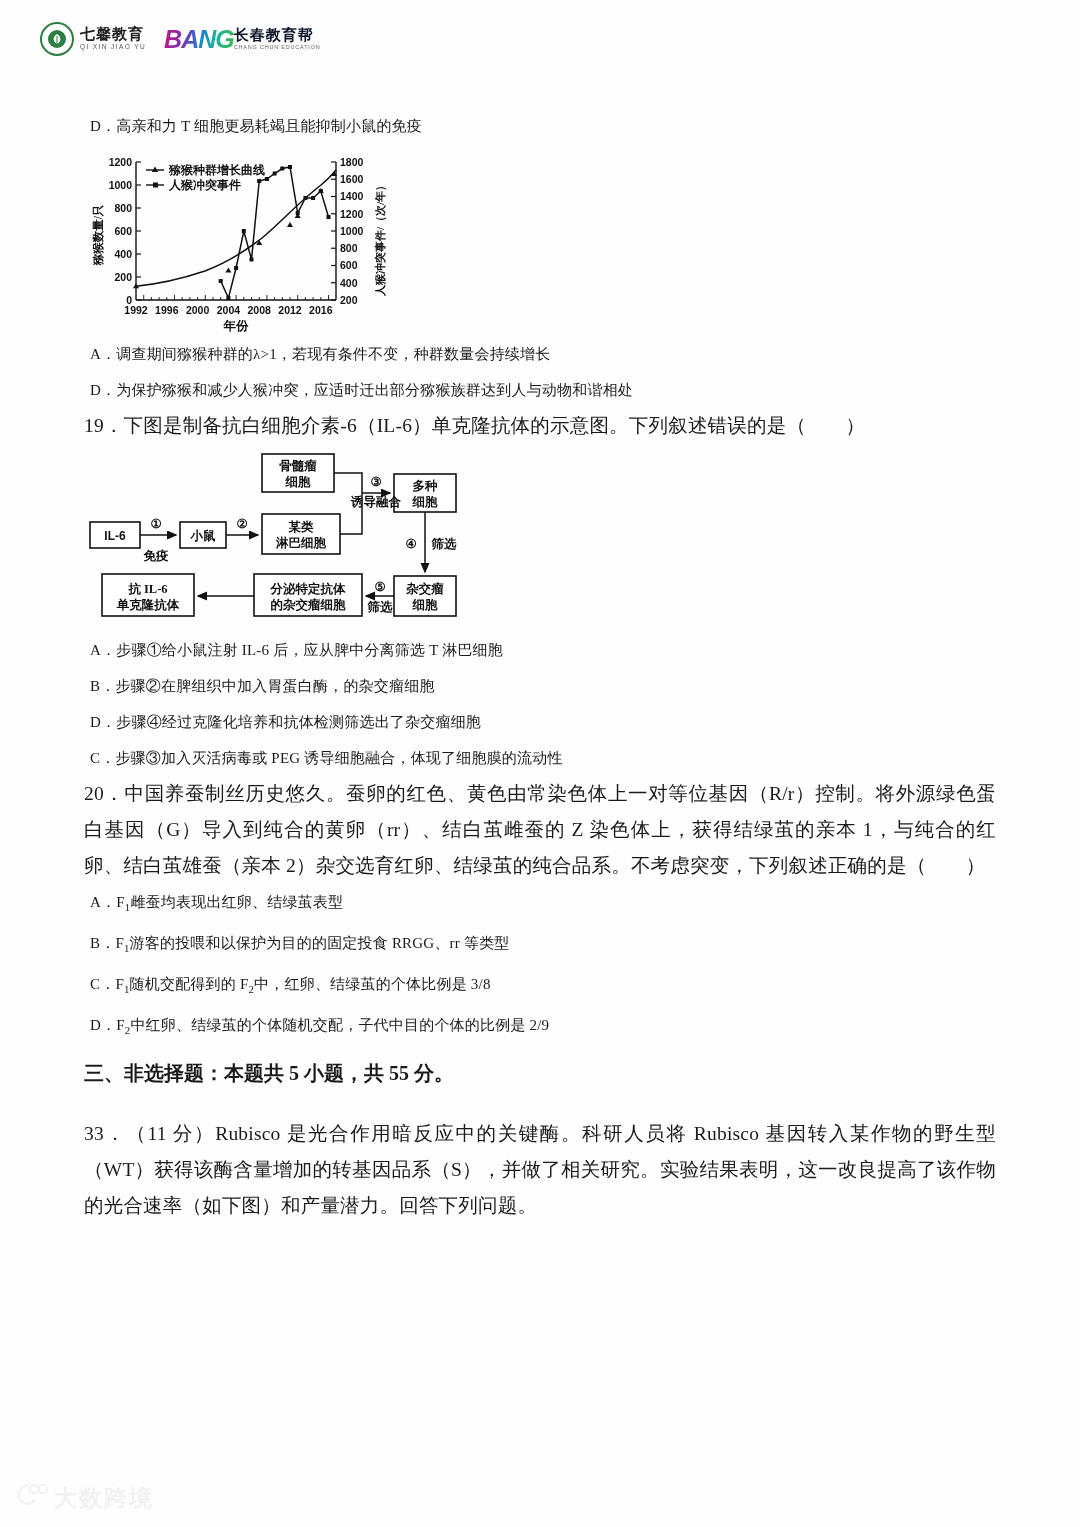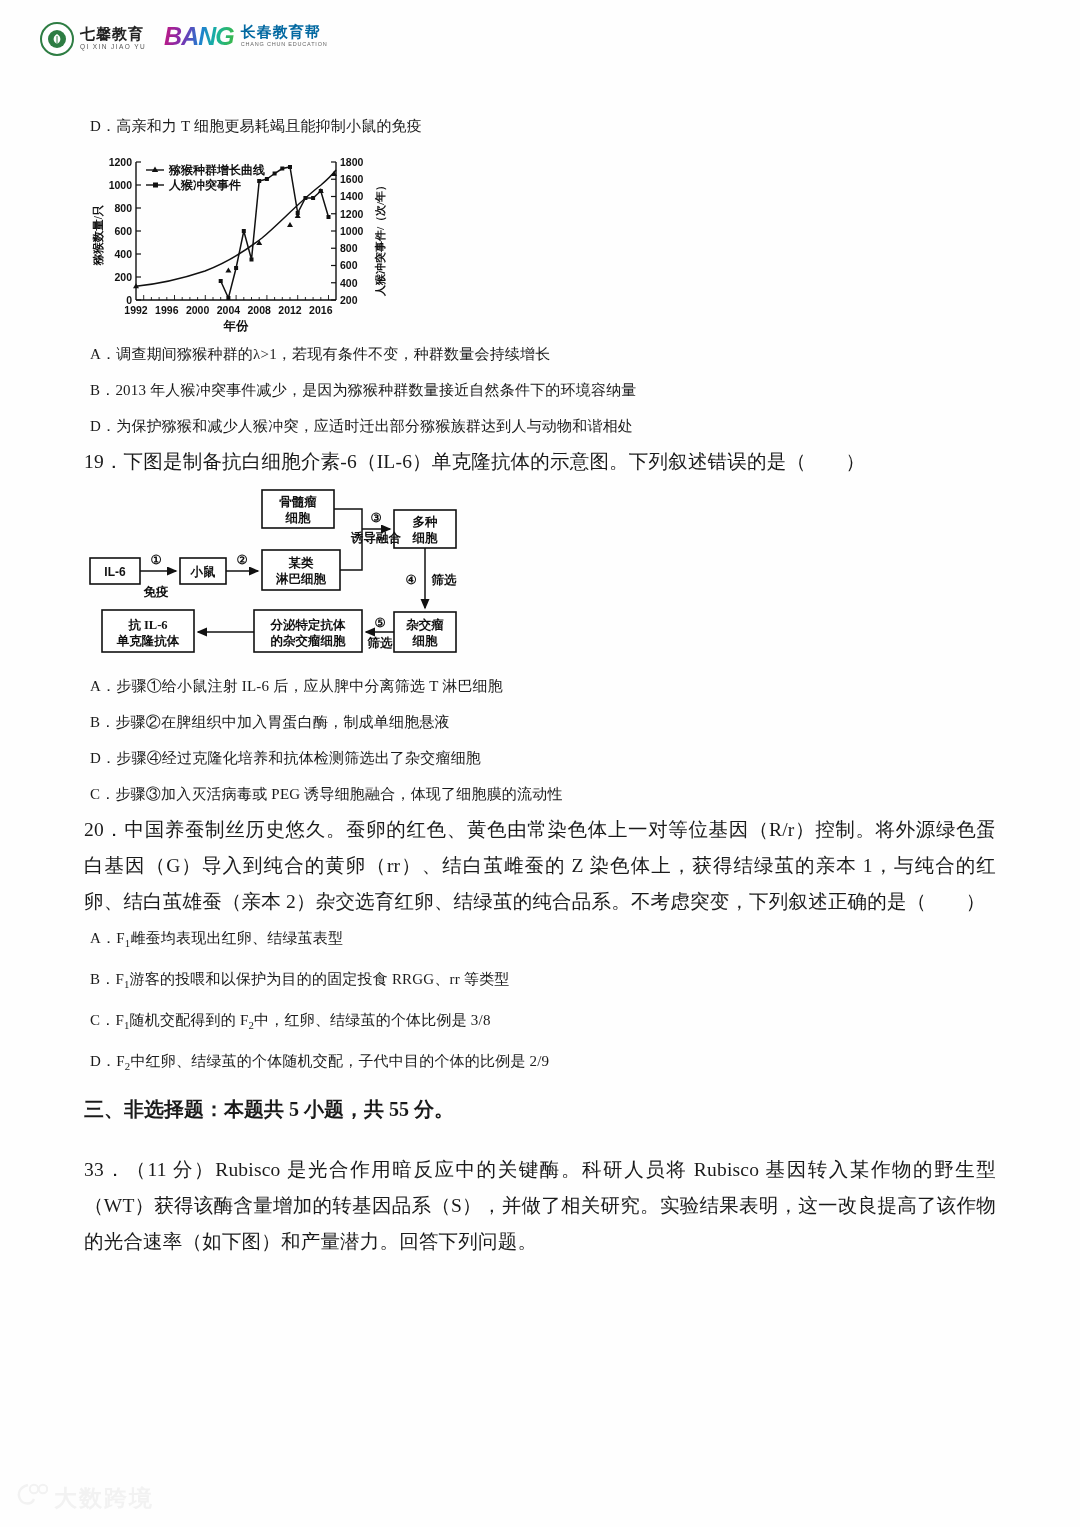--- a/index.html
+++ b/index.html
@@ -18,21 +18,21 @@
     overflow: hidden;
     background: #fefefe;
   }
 
   
   .header {
     position: absolute;
     top: 22px;
     left: 40px;
     display: flex;
-    align-items: flex-start;
+    align-items: center;
     gap: 18px;
   }
   .logo-a {
     display: flex;
     align-items: center;
     gap: 6px;
   }
   .leaf-mark {
     width: 30px;
     height: 30px;
@@ -59,42 +59,41 @@
   .logo-a-py {
     font-family: "Liberation Sans", sans-serif;
     font-size: 6.5px;
     color: #555;
     letter-spacing: 1.4px;
     margin-top: 2px;
   }
   .logo-b {
     display: flex;
     align-items: center;
-    gap: 7px;
   }
   .bang {
     font-family: "Liberation Sans", sans-serif;
     font-size: 25px;
     font-weight: bold;
     font-style: italic;
     letter-spacing: -1px;
     background: linear-gradient(100deg,#c6177f 0%, #7b2fb0 28%, #1f7fd0 52%, #17b3a0 72%, #3fb83f 100%);
     -webkit-background-clip: text;
     background-clip: text;
     color: transparent;
   }
   .logo-b-text {
     display: flex;
     flex-direction: column;
     line-height: 1;
   }
   .logo-b-cn {
     font-size: 15px;
     font-weight: bold;
-    color: #0369a1;
+    color: #0f172a;
     letter-spacing: 1px;
   }
   .logo-b-en {
     font-family: "Liberation Sans", sans-serif;
     font-size: 5.5px;
     color: #666;
     letter-spacing: 0.8px;
     margin-top: 2px;
   }
 
@@ -342,21 +341,20 @@
 
             <line x1="62" y1="35" x2="80" y2="35" stroke="#111" stroke-width="1.4"></line>
             <rect x="69" y="32.5" width="5" height="5" fill="#111"></rect>
             <text x="85" y="39" font-family="Liberation Serif, serif" font-size="12" font-weight="bold" fill="#111">人猴冲突事件</text>
           </g>
         </svg>
       </div>
     </div>
 
     <p class="opt">A．调查期间猕猴种群的λ&gt;1，若现有条件不变，种群数量会持续增长</p>
-    <p class="opt">B．2013 年人猴冲突事件减少，是因为猕猴种群数量接近自然条件下的环境容纳量</p>
     <p class="opt">D．为保护猕猴和减少人猴冲突，应适时迁出部分猕猴族群达到人与动物和谐相处</p>
 
     <p class="para q-stem">19．下图是制备抗白细胞介素-6（IL-6）单克隆抗体的示意图。下列叙述错误的是（　　）</p>
 
     <div class="figure19">
       <svg width="420" height="178" viewBox="0 0 420 178">
         <defs>
           <marker id="ah" markerWidth="7" markerHeight="7" refX="6" refY="3" orient="auto">
             <path d="M0,0 L7,3 L0,6 z" fill="#111"></path>
           </marker>
@@ -416,21 +414,21 @@
           <text x="292" y="58">诱导融合</text>
           <text x="327" y="100">④</text>
           <text x="360" y="100">筛选</text>
           <text x="296" y="143">⑤</text>
           <text x="296" y="163">筛选</text>
         </g>
       </svg>
     </div>
 
     <p class="opt">A．步骤①给小鼠注射 IL-6 后，应从脾中分离筛选 T 淋巴细胞</p>
-    <p class="opt">B．步骤②在脾组织中加入胃蛋白酶，制成单细胞悬液</p>
+    <p class="opt">B．步骤②在脾组织中加入胃蛋白酶，的杂交瘤细胞</p>
     <p class="opt">D．步骤④经过克隆化培养和抗体检测筛选出了杂交瘤细胞</p>
     <p class="opt">C．步骤③加入灭活病毒或 PEG 诱导细胞融合，体现了细胞膜的流动性</p>
 
     <p class="para q-stem">20．中国养蚕制丝历史悠久。蚕卵的红色、黄色由常染色体上一对等位基因（R/r）控制。将外源绿色蛋白基因（G）导入到纯合的黄卵（rr）、结白茧雌蚕的 Z 染色体上，获得结绿茧的亲本 1，与纯合的红卵、结白茧雄蚕（亲本 2）杂交选育红卵、结绿茧的纯合品系。不考虑突变，下列叙述正确的是（　　）</p>
 
     <p class="opt"><span>A．F</span><sub>1</sub><span>雌蚕均表现出红卵、结绿茧表型</span></p>
     <p class="opt"><span>B．F</span><sub>1</sub><span>游客的投喂和以保护为目的的固定投食 RRGG、rr 等类型</span></p>
     <p class="opt"><span>C．F</span><sub>1</sub><span>随机交配得到的 F</span><sub>2</sub><span>中，红卵、结绿茧的个体比例是 3/8</span></p>
     <p class="opt"><span>D．F</span><sub>2</sub><span>中红卵、结绿茧的个体随机交配，子代中目的个体的比例是 2/9</span></p>
 

